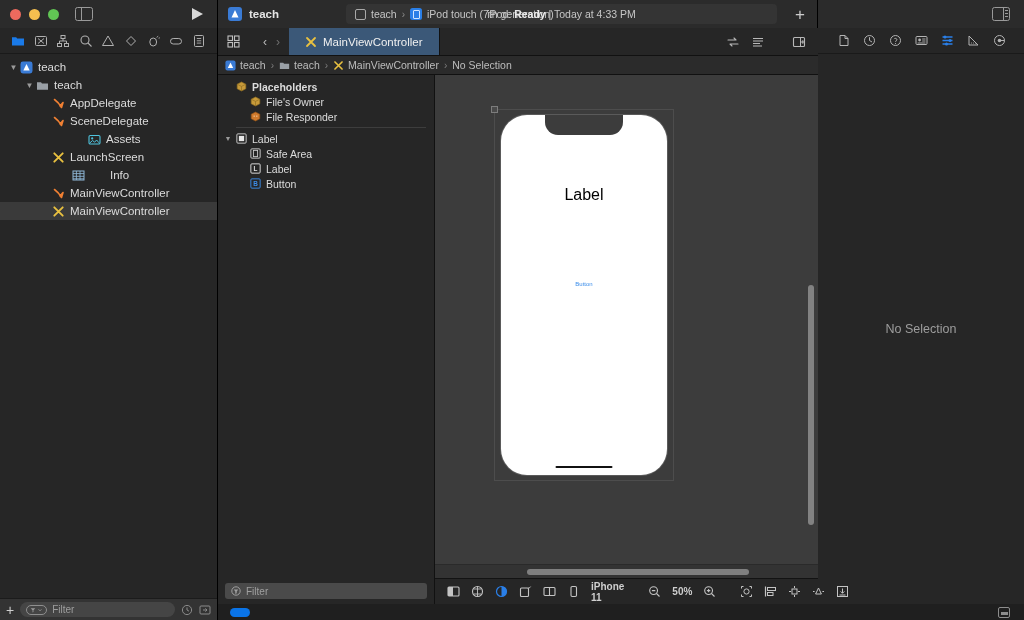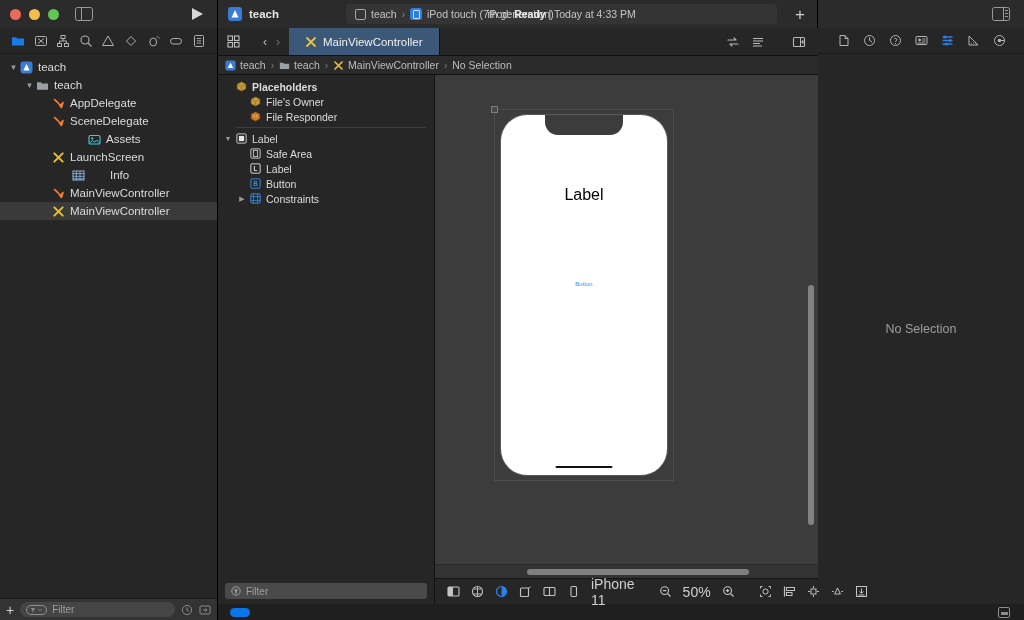--- a/index.html
+++ b/index.html
@@ -113,21 +113,21 @@
   .home-ind { position:absolute; left:50%; transform:translateX(-50%); bottom:7px; width:57px; height:2.5px; background:#111; border-radius:2px; }
   .sel-handle { position:absolute; left:56px; top:31px; width:7px; height:7px; border:1px solid #7d7d7d; background:#4a4a4a; }
 
   .vscroll { position:absolute; right:4px; top:210px; width:6px; height:240px; background:#9a9a9a; border-radius:3px; opacity:.75; }
   .hscroll-track { height:14px; background:#333; position:relative; border-top:1px solid #2a2a2a; }
   .hscroll { position:absolute; left:92px; top:4px; width:222px; height:6px; background:#9a9a9a; border-radius:3px; opacity:.75; }
 
   .canvas-bar { height:26px; background:#262626; display:flex; align-items:center; gap:11px; padding:0 12px; border-top:1px solid #131313; }
   .canvas-bar svg{ width:13px;height:13px;}
   .cb-ic{ display:flex;align-items:center;justify-content:center;width:14px;height:14px;}
-  .cb-text{ font-size:14px; color:#cfcfcf; }
+  .cb-text{ font-size:10px; color:#cfcfcf;font-weight:bold; }
   .cb-sp{ flex:0 0 2px; }
 
   
   .inspector { width:206px; background:#262626; display:flex; flex-direction:column; }
   .insp-tabs { height:26px; display:flex; align-items:center; justify-content:space-around; padding:0 12px; border-bottom:1px solid #1a1a1a; }
   .insp-tabs .it{ width:15px;height:15px;display:flex;align-items:center;justify-content:center;}
   .insp-tabs svg{ width:13px;height:13px;}
   .insp-body { flex:1; display:flex; align-items:center; justify-content:center; font-size:12.5px; color:#9d9d9d; }
   .insp-foot { height:16px; background:#1f1f1f; display:flex; align-items:center; justify-content:flex-end; padding-right:14px; }
   .foot-ic{ width:12px;height:11px;border:1.2px solid #8d8d8d;border-radius:2px;position:relative;}
@@ -494,30 +494,20 @@
               <div class="orow" style="padding-left: 18px;">
                 <span class="otw"></span>
                 <span class="oic">
                   <svg viewBox="0 0 13 13">
                     <rect x="1" y="1" width="11" height="11" rx="1.2" fill="none" stroke="#3b8dea" stroke-width="1.1"></rect>
                     <text x="6.5" y="9.4" font-size="7.6" font-family="Liberation Sans, sans-serif" font-weight="bold" fill="#3b8dea" text-anchor="middle">B</text>
                   </svg>
                 </span>
                 <span>Button</span>
               </div>
-              <div class="orow" style="padding-left: 18px;">
-                <span class="otw">▶</span>
-                <span class="oic">
-                  <svg viewBox="0 0 13 13">
-                    <rect x="1" y="1" width="11" height="11" rx="1.2" fill="none" stroke="#3b8dea" stroke-width="1.1"></rect>
-                    <path d="M1 4.2h11M1 9h11M4.2 1v11M9 1v11" stroke="#3b8dea" stroke-width=".9"></path>
-                  </svg>
-                </span>
-                <span>Constraints</span>
-              </div>
             </div>
           <div class="outline-bottom">
             <div class="ofilter">
               <svg viewBox="0 0 10 10">
                   <circle cx="5" cy="5" r="4.2" fill="none" stroke="#a0a0a0" stroke-width="1"></circle>
                   <path d="M2.8 3.4h4.4L5.7 5.4v1.8l-1.4.7V5.4z" fill="#a0a0a0"></path>
                 </svg>
               <span>Filter</span>
             </div>
           </div>

